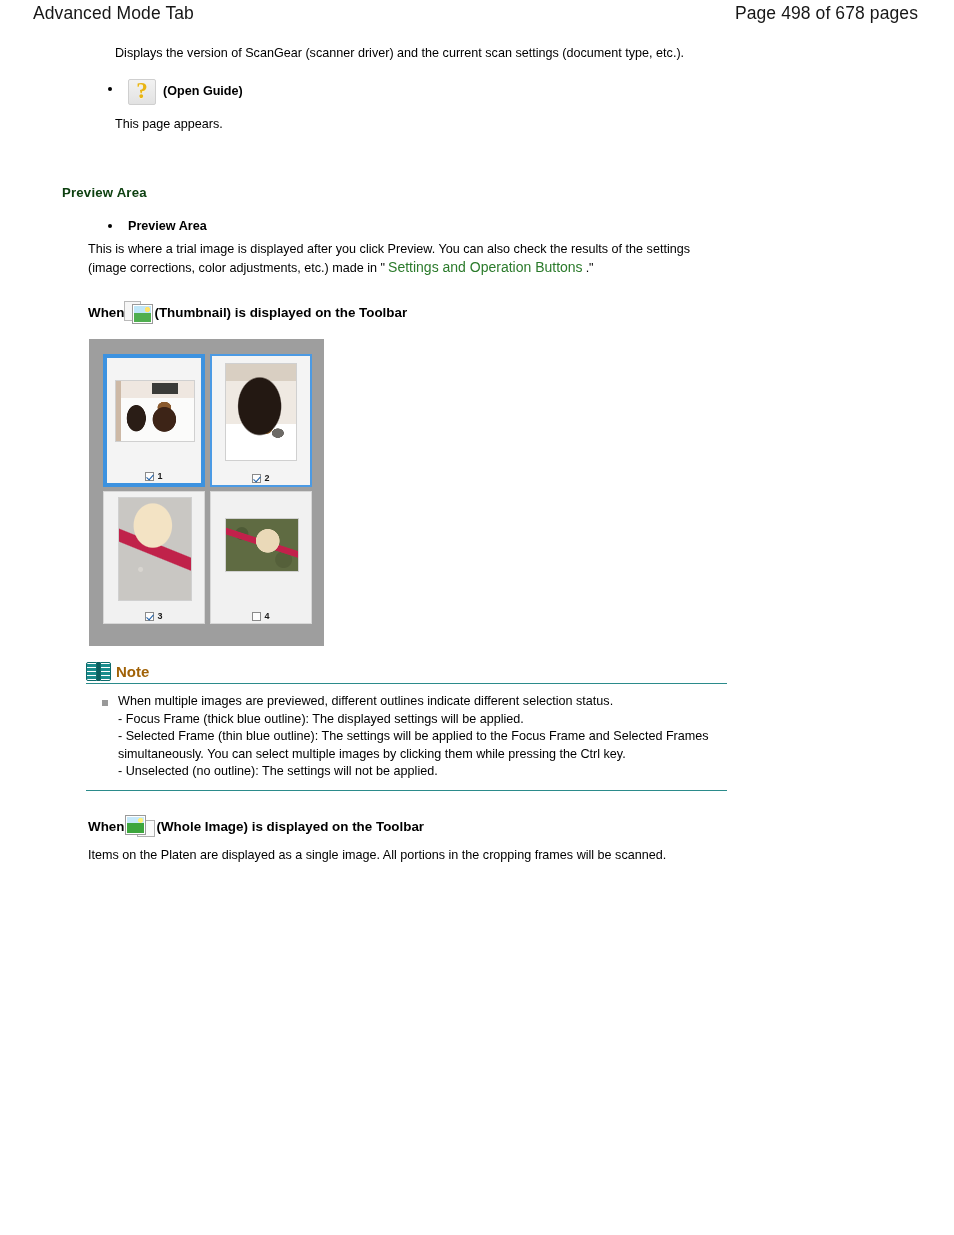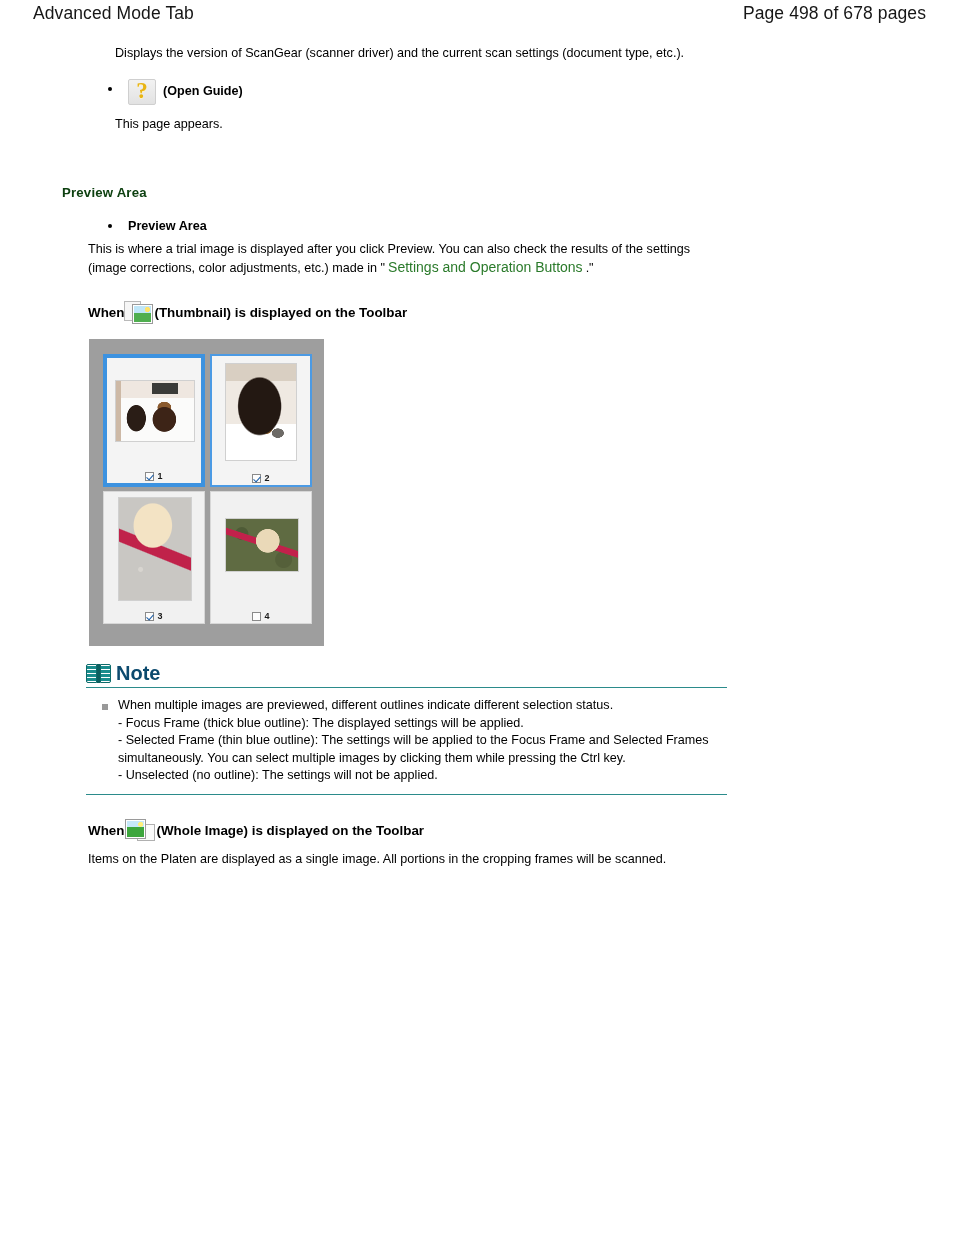--- a/index.html
+++ b/index.html
@@ -26,21 +26,21 @@
   .page-header .hdr-title {
     position: absolute;
     left: 33px;
     top: 3px;
     font-size: 17.5px;
     letter-spacing: .1px;
     color: #161616;
   }
   .page-header .hdr-page {
     position: absolute;
-    right: 28px;
+    right: 36px;
     top: 3px;
     font-size: 17.5px;
     letter-spacing: .1px;
     color: #161616;
   }
 
   
   .content {
     position: relative;
   }
@@ -335,23 +335,23 @@
 
   
   .note-block {
     margin-left: 86px;
     width: 641px;
   }
   .note-title {
     display: flex;
     align-items: center;
     gap: 5px;
-    font-size: 20px;
-    font-weight: bold;
-    color: #0c4a6e;
+    font-size: 15px;
+    font-weight: bold;
+    color: #a16207;
     padding-bottom: 2px;
   }
   .note-rule {
     height: 1px;
     background: #2b8b8b;
     width: 100%;
   }
   .note-body {
     position: relative;
     padding: 9px 0 9px 32px;

